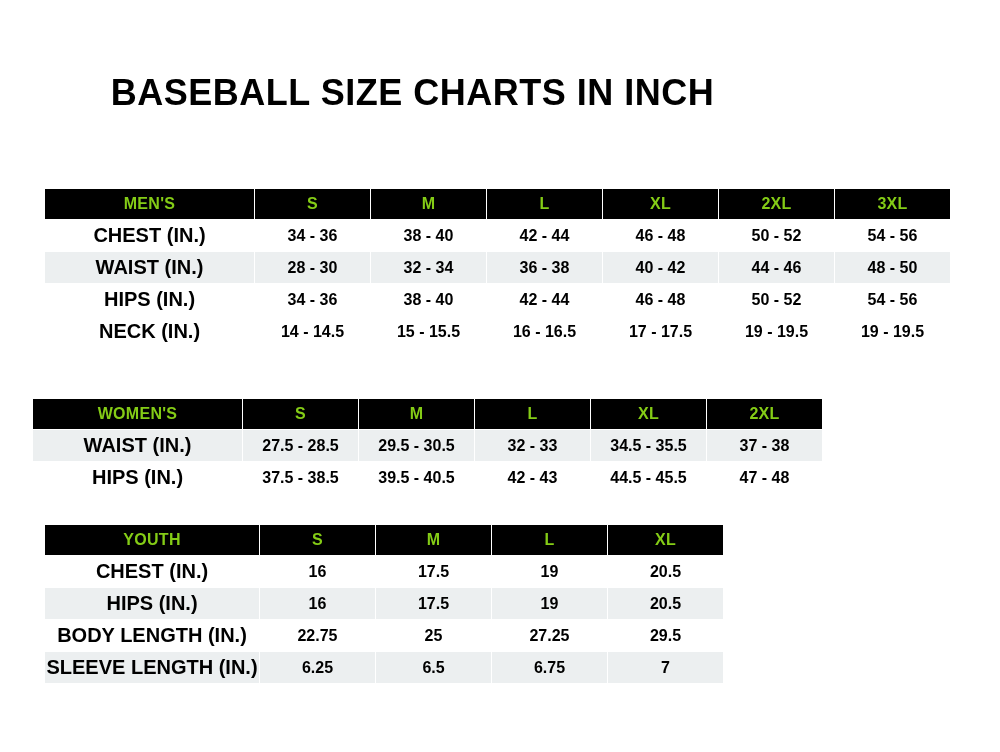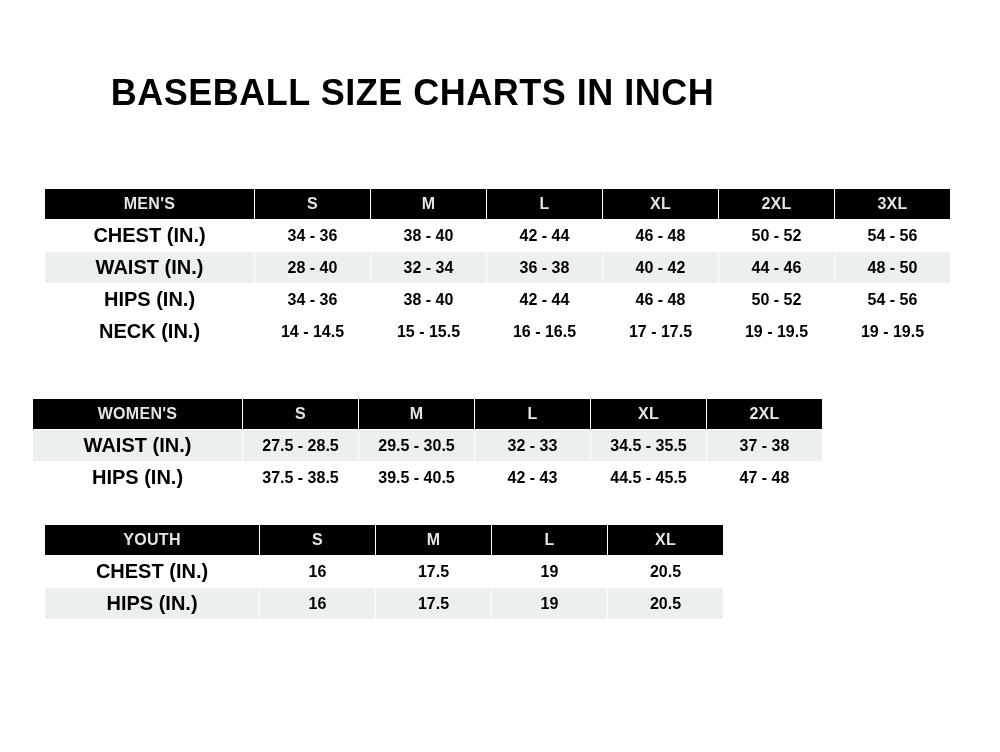--- a/index.html
+++ b/index.html
@@ -41,21 +41,21 @@
     border: 1px solid #ffffff;
     text-align: center;
     padding: 0;
     height: 31px;
     vertical-align: middle;
     color: #000000;
     font-weight: bold;
   }
   table.size-table thead th {
     background: #000000;
-    color: #e5e5e5;
+    color: #84cc16;
     height: 30px;
     font-size: 16px;
     letter-spacing: 0.3px;
   }
   table.size-table thead th.rowlabel-head {
     text-align: center;
   }
   table.size-table tbody tr.odd td {
     background: #ffffff;
   }
@@ -125,21 +125,21 @@
         <td class="rowlabel">CHEST (IN.)</td>
         <td>34 - 36</td>
         <td>38 - 40</td>
         <td>42 - 44</td>
         <td>46 - 48</td>
         <td>50 - 52</td>
         <td>54 - 56</td>
       </tr>
       <tr class="even">
         <td class="rowlabel">WAIST (IN.)</td>
-        <td>28 - 40</td>
+        <td>28 - 30</td>
         <td>32 - 34</td>
         <td>36 - 38</td>
         <td>40 - 42</td>
         <td>44 - 46</td>
         <td>48 - 50</td>
       </tr>
       <tr class="odd">
         <td class="rowlabel">HIPS (IN.)</td>
         <td>34 - 36</td>
         <td>38 - 40</td>
@@ -224,16 +224,30 @@
         <td>19</td>
         <td>20.5</td>
       </tr>
       <tr class="even">
         <td class="rowlabel">HIPS (IN.)</td>
         <td>16</td>
         <td>17.5</td>
         <td>19</td>
         <td>20.5</td>
       </tr>
+      <tr class="odd">
+        <td class="rowlabel">BODY LENGTH (IN.)</td>
+        <td>22.75</td>
+        <td>25</td>
+        <td>27.25</td>
+        <td>29.5</td>
+      </tr>
+      <tr class="even">
+        <td class="rowlabel">SLEEVE LENGTH (IN.)</td>
+        <td>6.25</td>
+        <td>6.5</td>
+        <td>6.75</td>
+        <td>7</td>
+      </tr>
     </tbody>
   </table>
 
 </div>
 
 </body></html>

